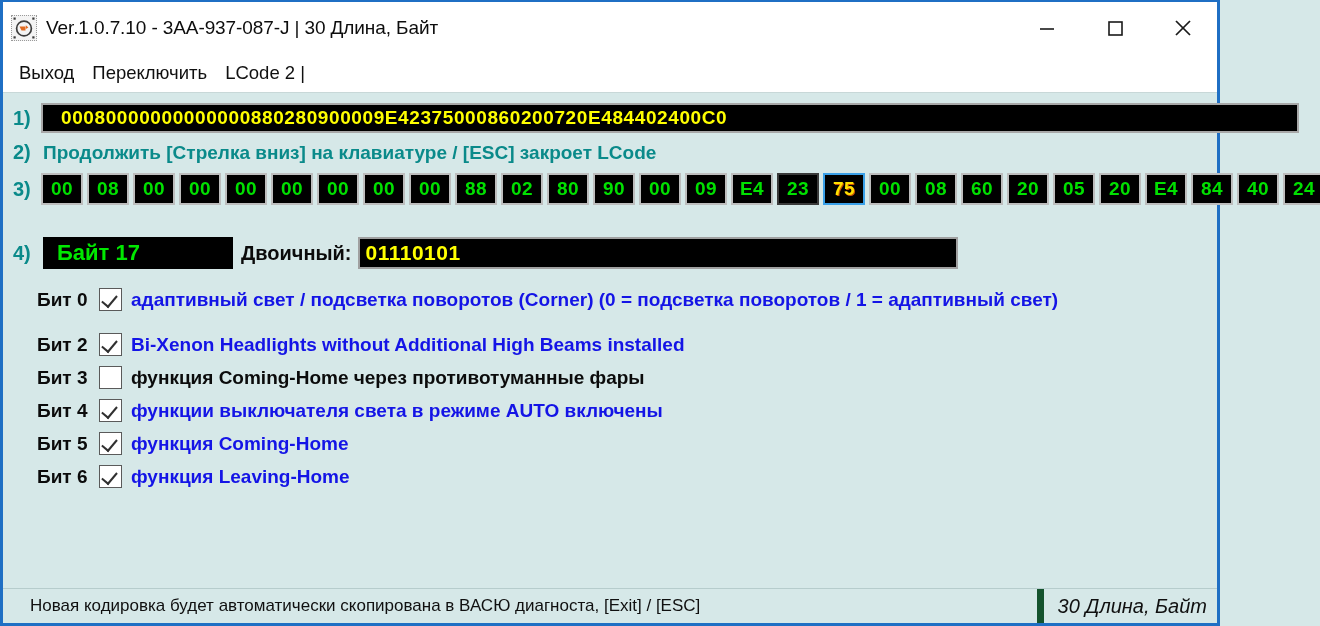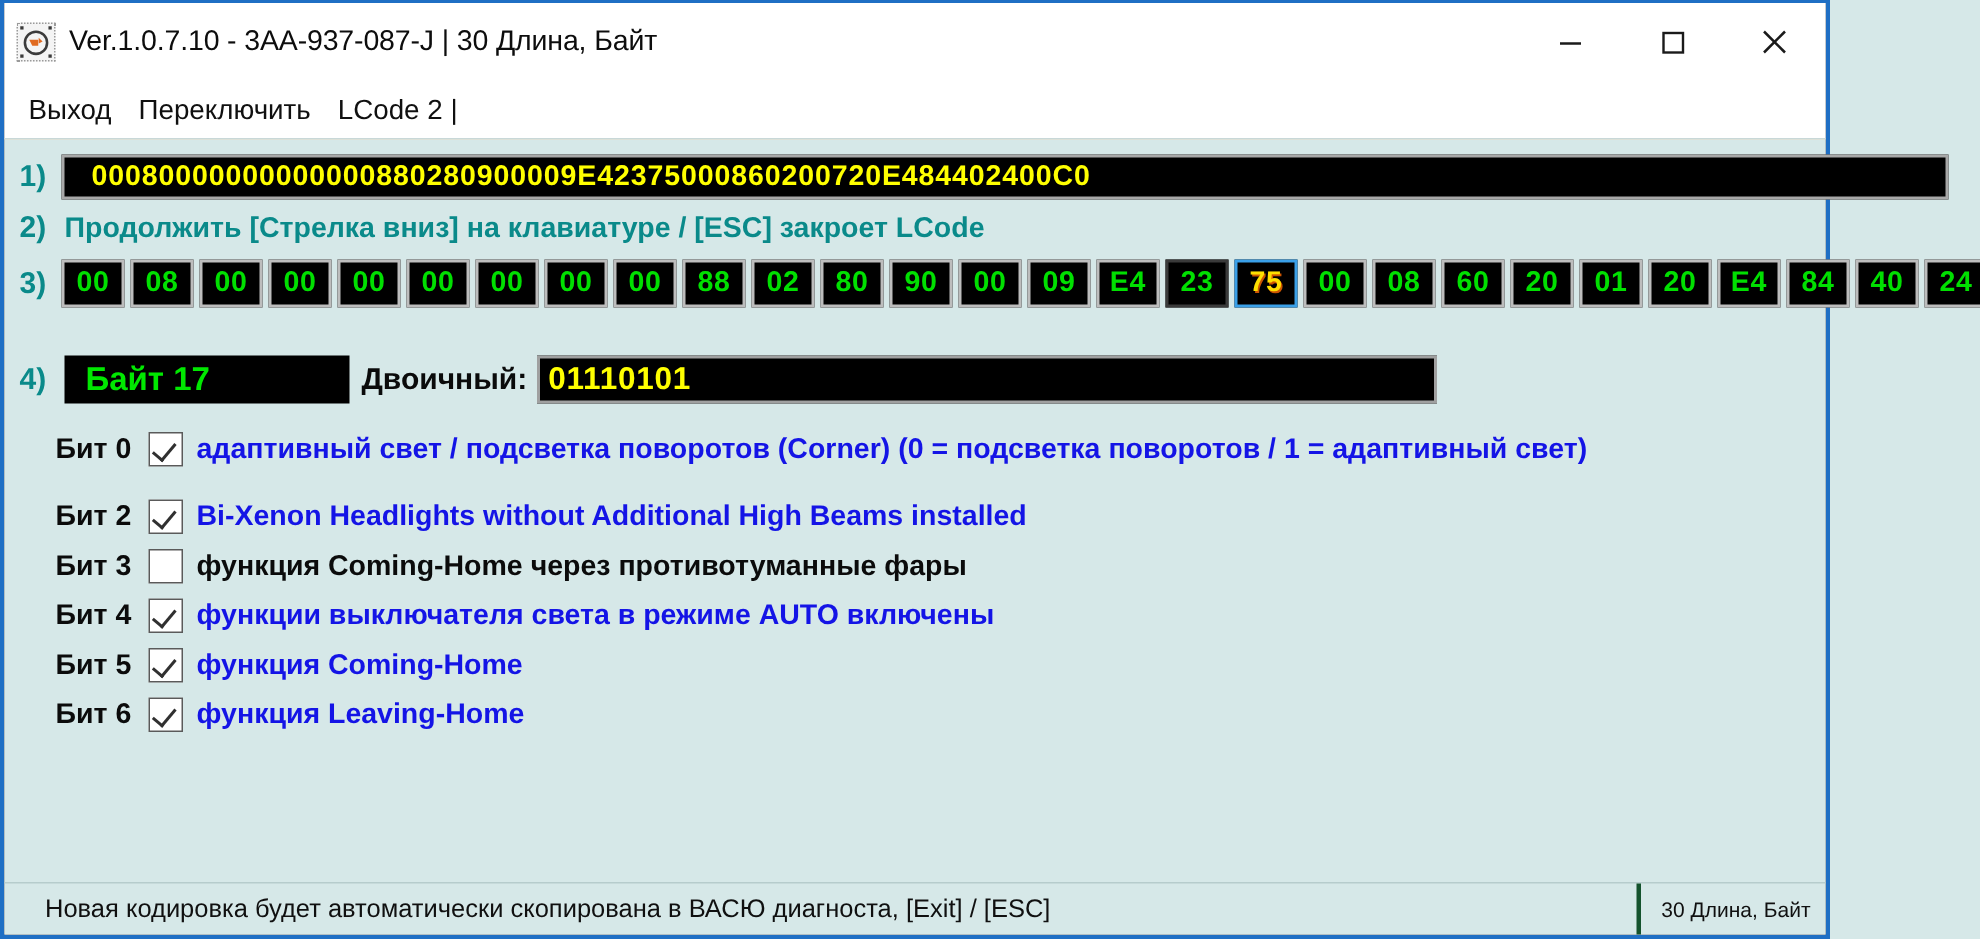--- a/index.html
+++ b/index.html
@@ -249,28 +249,29 @@
     display:flex;align-items:center;
     justify-content:space-between;
   }
   .status-left{
     font-size:17px;
     color:#101010;
     padding-left:27px;
     white-space:nowrap;
   }
   .status-right{
-    font-size:14px;
+    font-size:20px;
     color:#101010;
     padding-right:10px;
     padding-left:14px;
-    border-left:3px solid #14532d;
+    border-left:7px solid #14532d;
     height:100%;
     display:flex;align-items:center;
     white-space:nowrap;
+    font-style:italic;
   }
 </style>
 </head>
 <body>
 
 <div class="window">
 
   <div class="titlebar">
     <div class="app-icon">
       <svg width="24" height="24" viewBox="0 0 24 24">
@@ -343,21 +344,21 @@
           <div class="byte">90</div>
           <div class="byte">00</div>
           <div class="byte">09</div>
           <div class="byte">E4</div>
           <div class="byte focus">23</div>
           <div class="byte selected">75</div>
           <div class="byte">00</div>
           <div class="byte">08</div>
           <div class="byte">60</div>
           <div class="byte">20</div>
-          <div class="byte">01</div>
+          <div class="byte">05</div>
           <div class="byte">20</div>
           <div class="byte">E4</div>
           <div class="byte">84</div>
           <div class="byte">40</div>
           <div class="byte">24</div>
         </div>
     </div>
 
     <div class="row4">
       <div class="rowlabel">4)</div>

